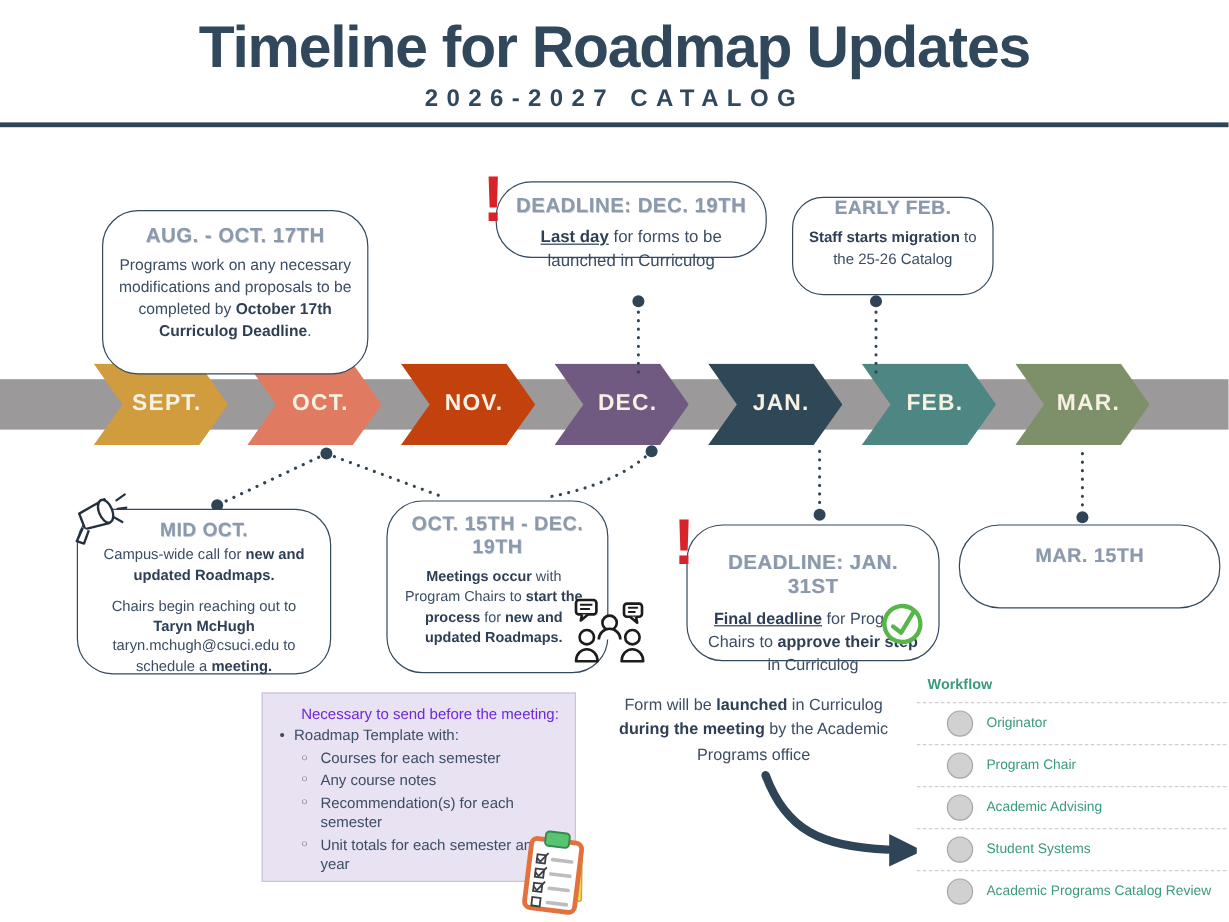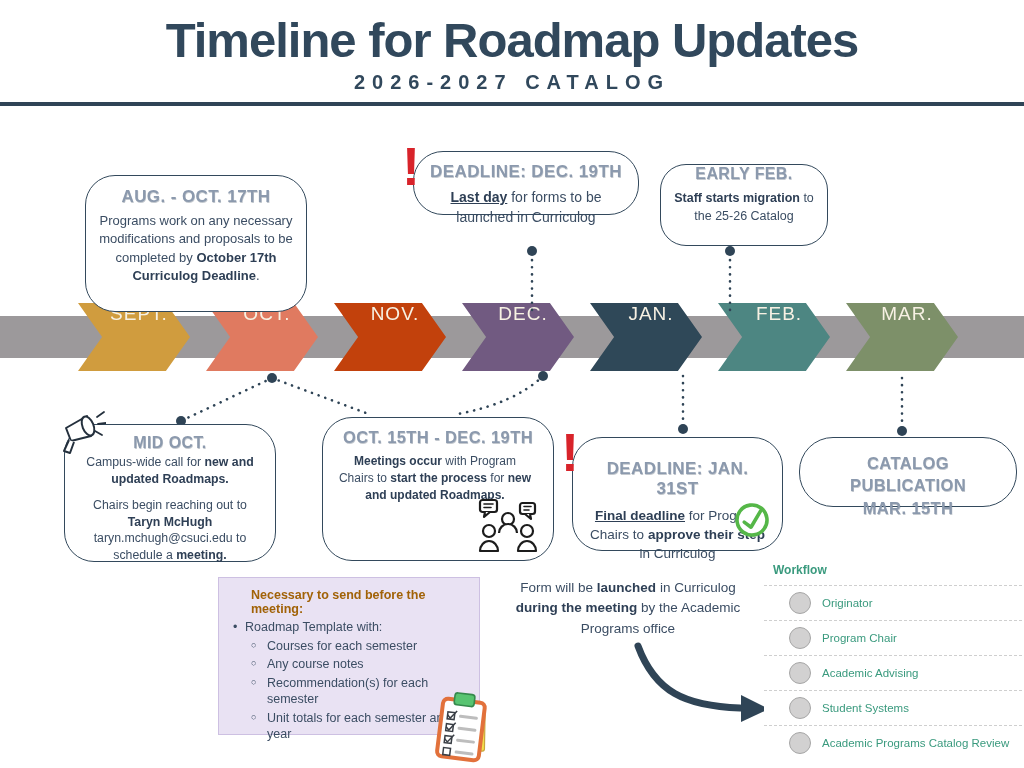--- a/index.html
+++ b/index.html
@@ -11,23 +11,23 @@
          font-size:49px;font-weight:700;letter-spacing:-1px;color:#31485c;}
   .subtitle{position:absolute;top:71px;left:0;width:1024px;text-align:center;
             font-size:20px;font-weight:600;letter-spacing:7px;color:#31485c;}
   .divider{position:absolute;top:102px;left:0;width:1024px;height:4px;background:#2f4456;}
 
   
   .road{position:absolute;top:316px;left:0;width:1024px;height:42px;background:#9c999b;}
   .dashline{position:absolute;top:334px;left:0;width:1024px;height:5px;
             background:repeating-linear-gradient(90deg,#ffffff 0 20px,transparent 20px 43px);
             background-position:6px 0;}
-  .chev{position:absolute;top:303px;width:112px;height:68px;display:flex;align-items:flex-start;justify-content:center;
+  .chev{position:absolute;top:303px;width:112px;height:68px;display:flex;align-items:center;justify-content:center;
         clip-path:polygon(0% 0%,78.5% 0%,100% 50%,78.5% 100%,0% 100%,21.5% 50%);
-        font-weight:400;font-size:19px;letter-spacing:1px;color:#f7f1e3;z-index:3;}
+        font-weight:700;font-size:19px;letter-spacing:1px;color:#f7f1e3;z-index:3;}
   .chev span{padding-left:10px;}
   .m0{left:78px;background:#d09c3e;} .m1{left:206px;background:#e07a60;}
   .m2{left:334px;background:#c2410c;} .m3{left:462px;background:#715a81;}
   .m4{left:590px;background:#2f4858;} .m5{left:718px;background:#4d8682;}
   .m6{left:846px;background:#7d9069;}
 
   
   .overlay{position:absolute;top:0;left:0;z-index:5;pointer-events:none;}
 
   
@@ -49,42 +49,42 @@
 
   #box-feb{left:660px;top:164px;width:168px;height:82px;padding:0 10px;border-radius:26px;}
   #box-feb .co-h{font-size:16px;margin-bottom:7px;}
   #box-feb .co-b{font-size:12.5px;line-height:1.4;}
 
   #box-midoct{left:64px;top:424px;width:212px;height:138px;padding:9px 12px;}
   #box-midoct .co-h{font-size:16px;margin-bottom:2px;}
   #box-midoct .co-b{font-size:12.3px;line-height:1.35;}
   #box-midoct .p2{margin-top:10px;}
 
-  #box-oct15{left:322px;top:417px;width:232px;height:144px;padding:10px 12px;}
+  #box-oct15{left:322px;top:417px;width:185px;height:144px;padding:10px 12px;}
   #box-oct15 .co-h{font-size:16.5px;margin-bottom:6px;}
   #box-oct15 .co-b{font-size:12px;line-height:1.42;padding-right:6px;}
 
   #box-jandl{left:572px;top:437px;width:211px;height:114px;padding:21px 14px;}
   #box-jandl .co-h{font-size:17px;margin-bottom:7px;}
   #box-jandl .co-b{font-size:13.5px;line-height:1.42;}
 
   #box-pub{left:799px;top:437px;width:218px;height:70px;padding:14px 8px;border-radius:34px;}
   #box-pub .co-h{font-size:16.5px;line-height:1.35;}
 
   .exclaim{position:absolute;font-size:54px;font-weight:900;color:#d8232a;z-index:7;line-height:.9;
            font-family:"Liberation Sans",sans-serif;}
   #exclaim-dec{left:402px;top:142px;}
   #exclaim-jan{left:561px;top:428px;}
 
   .icon-abs{position:absolute;z-index:7;}
 
   
   #reqbox{position:absolute;left:218px;top:577px;width:262px;height:158px;box-sizing:border-box;
           background:#e9e2f3;border:1px solid #cdc0e2;padding:10px 12px;z-index:6;text-align:left;}
-  #reqbox .rq-h{font-size:12.5px;font-weight:700;color:#a16207;margin-bottom:3px;padding-left:20px;}
+  #reqbox .rq-h{font-size:12.5px;font-weight:400;color:#6d28d9;margin-bottom:3px;padding-left:20px;}
   #reqbox ul{margin:0;padding:0;list-style:none;font-size:12.5px;color:#3b4d63;line-height:1.32;}
   #reqbox .l1{padding-left:14px;position:relative;margin-bottom:2px;}
   #reqbox .l1::before{content:"\2022";position:absolute;left:2px;}
   #reqbox .l2{padding-left:36px;position:relative;margin-bottom:2px;}
   #reqbox .l2::before{content:"\25CB";position:absolute;left:20px;font-size:9px;top:2px;}
 
   
   #formnote{position:absolute;left:505px;top:578px;width:246px;text-align:center;
             font-size:13.5px;line-height:1.5;color:#3b4d63;z-index:6;}
 
@@ -225,21 +225,20 @@
     <div class="co-h">DEADLINE: JAN. 31ST</div>
     <div class="co-b"><span class="b u">Final deadline</span><span> for Program Chairs to </span><span class="b">approve their step</span><span> in Curriculog</span></div>
   </div>
   <svg class="icon-abs" style="left:732px;top:500px;transform:rotate(-8deg);" width="40" height="40" viewBox="0 0 40 40">
     <circle cx="20" cy="20" r="15" stroke="#55b748" stroke-width="3.6" fill="#ffffff"></circle>
     <path d="M12 21 L18 27 L30 12" stroke="#55b748" stroke-width="3.6" fill="none" stroke-linecap="round" stroke-linejoin="round"></path>
   </svg>
 
   <div class="co" id="box-pub">
     <div class="co-h">
-      <div>CATALOG PUBLICATION</div>
       <div>MAR. 15TH</div>
     </div>
   </div>
 
   <div id="reqbox">
     <div class="rq-h">Necessary to send before the meeting:</div>
     <ul>
       <li class="l1">Roadmap Template with:</li>
       <li class="l2">Courses for each semester</li>
       <li class="l2">Any course notes</li>

